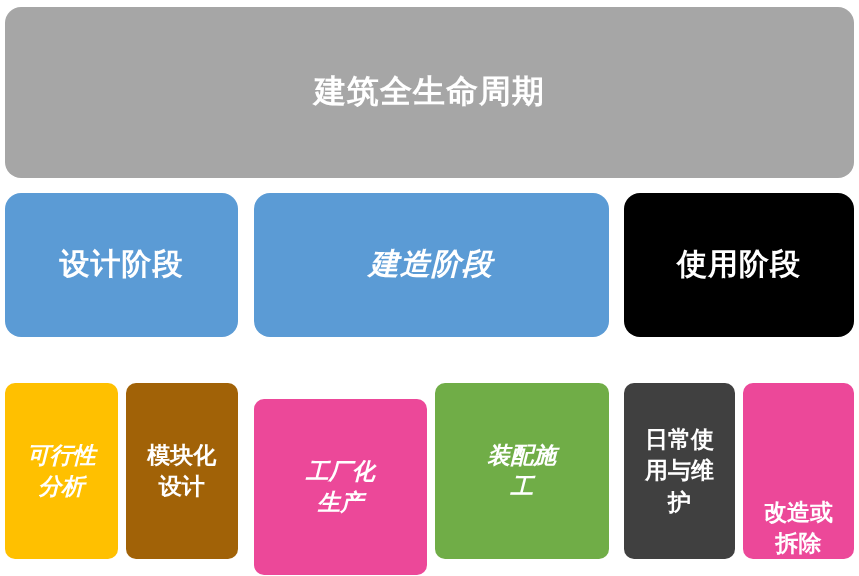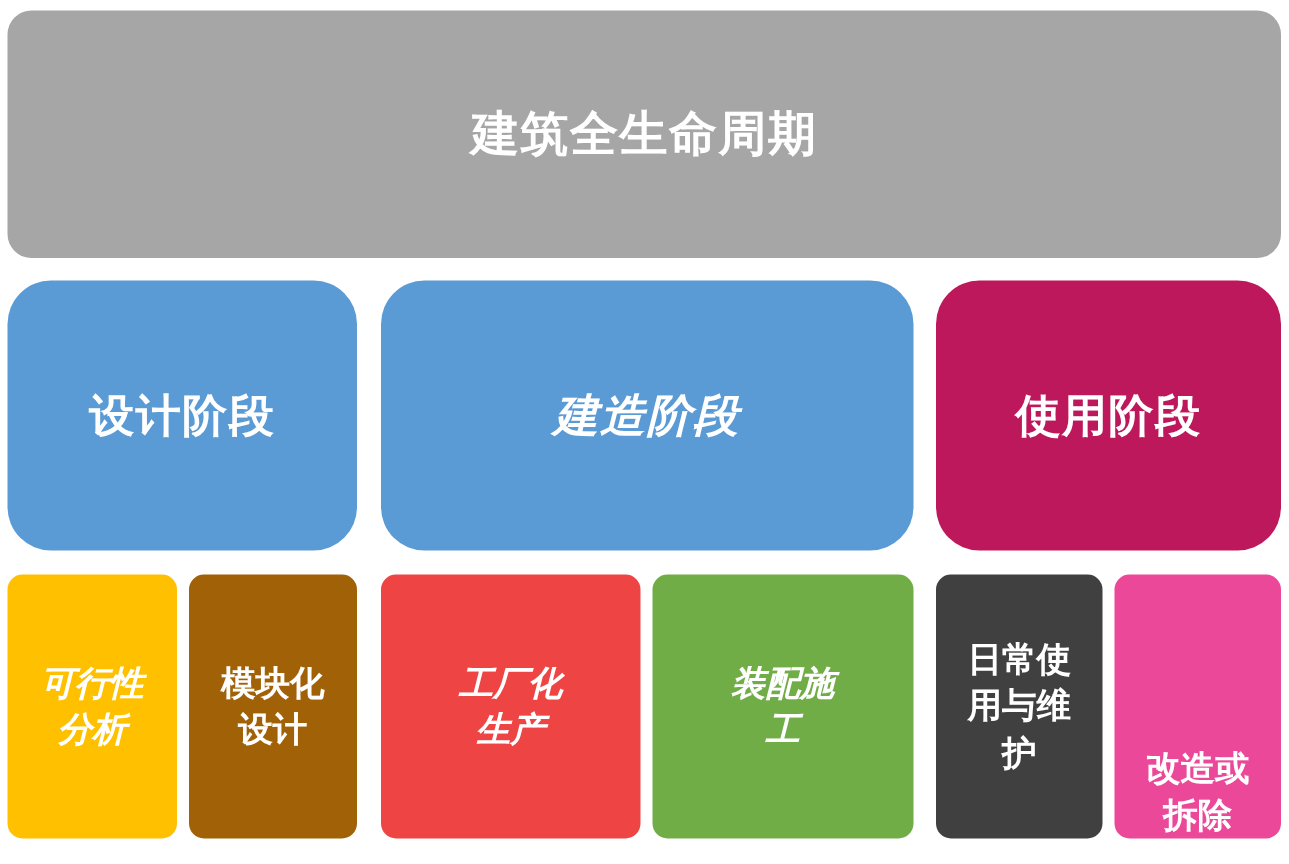--- a/index.html
+++ b/index.html
@@ -33,25 +33,25 @@
     letter-spacing: 1px;
     margin-bottom: 15px;
   }
   .stages-row {
     display: flex;
     justify-content: space-between;
     height: 180px;
     margin-bottom: 16px;
   }
   .stage-box {
-    border-radius: 29px;
+    border-radius: 16px;
     background: #5B9BD5;
     font-size: 30px;
     letter-spacing: 1px;
-    height: 180px;
+    height: 144px;
     align-items: center;
   }
   .w-design { width: 233px; }
   .w-build  { width: 355px; font-style: italic; }
   .w-use    { width: 230px; }
   .subs-row {
     display: flex;
     justify-content: space-between;
     height: 176px;
   }
@@ -79,40 +79,40 @@
     <span class="label">建筑全生命周期</span>
   </div>
 
   <div class="stages-row">
     <div class="box stage-box w-design" style="background-color: rgb(91, 155, 213);">
       <span class="label">设计阶段</span>
     </div>
     <div class="box stage-box w-build" style="background-color: rgb(91, 155, 213);">
       <span class="label">建造阶段</span>
     </div>
-    <div class="box stage-box w-use" style="background-color: #be185d;">
+    <div class="box stage-box w-use" style="background-color: #000000;">
       <span class="label">使用阶段</span>
     </div>
   </div>
 
   <div class="subs-row">
 
     <div class="group w-design">
       <div class="box sub-box" style="background-color: rgb(255, 192, 0); font-style: italic;">
         <span class="label">可行性
 分析</span>
       </div>
       <div class="box sub-box" style="background-color: #a16207;">
         <span class="label">模块化
 设计</span>
       </div>
     </div>
 
     <div class="group w-build">
-      <div class="box sub-box" style="background-color: #ef4444;">
+      <div class="box sub-box" style="background-color: #ec4899; margin-top: 16px;">
         <span class="label">工厂化
 生产</span>
       </div>
       <div class="box sub-box" style="background-color: rgb(112, 173, 71);">
         <span class="label">装配施
 工</span>
       </div>
     </div>
 
     <div class="group w-use">

